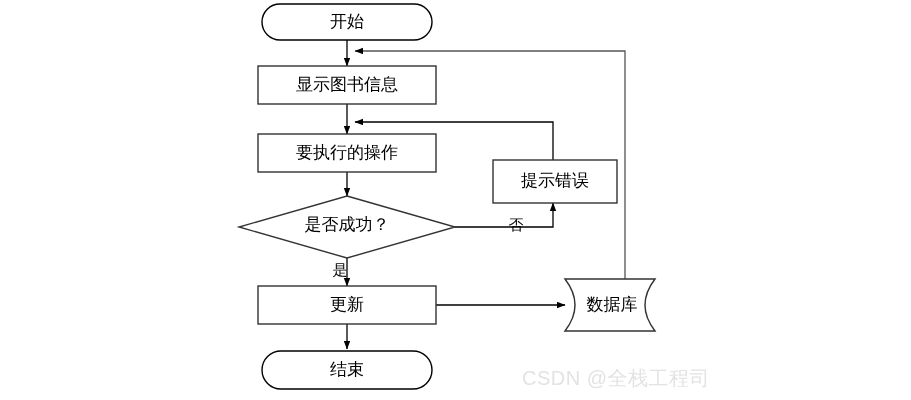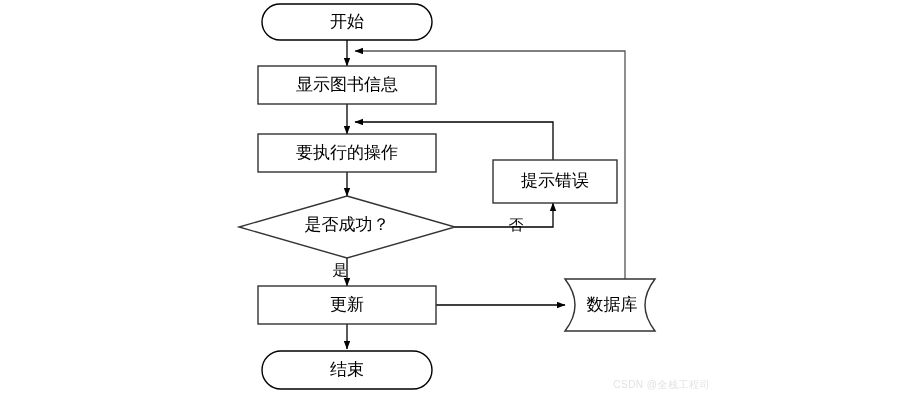--- a/index.html
+++ b/index.html
@@ -54,21 +54,21 @@
     font-size: 15px;
     fill: #000000;
     text-anchor: middle;
     dominant-baseline: middle;
   }
   .watermark {
     position: absolute;
     right: 10px;
     bottom: 8px;
     font-family: "Liberation Sans", "DejaVu Sans", sans-serif;
-    font-size: 10px;
+    font-size: 20px;
     color: #e3e3e3;
     letter-spacing: 0.5px;
     user-select: none;
   }
 </style>
 </head>
 <body>
 
 <div id="canvas">
 

